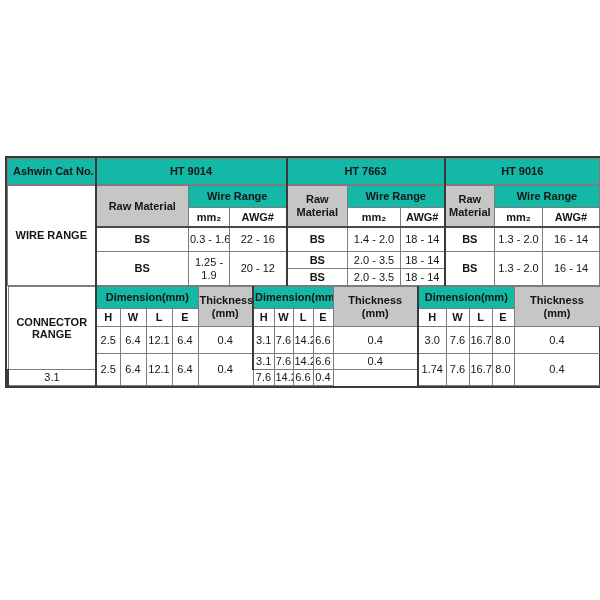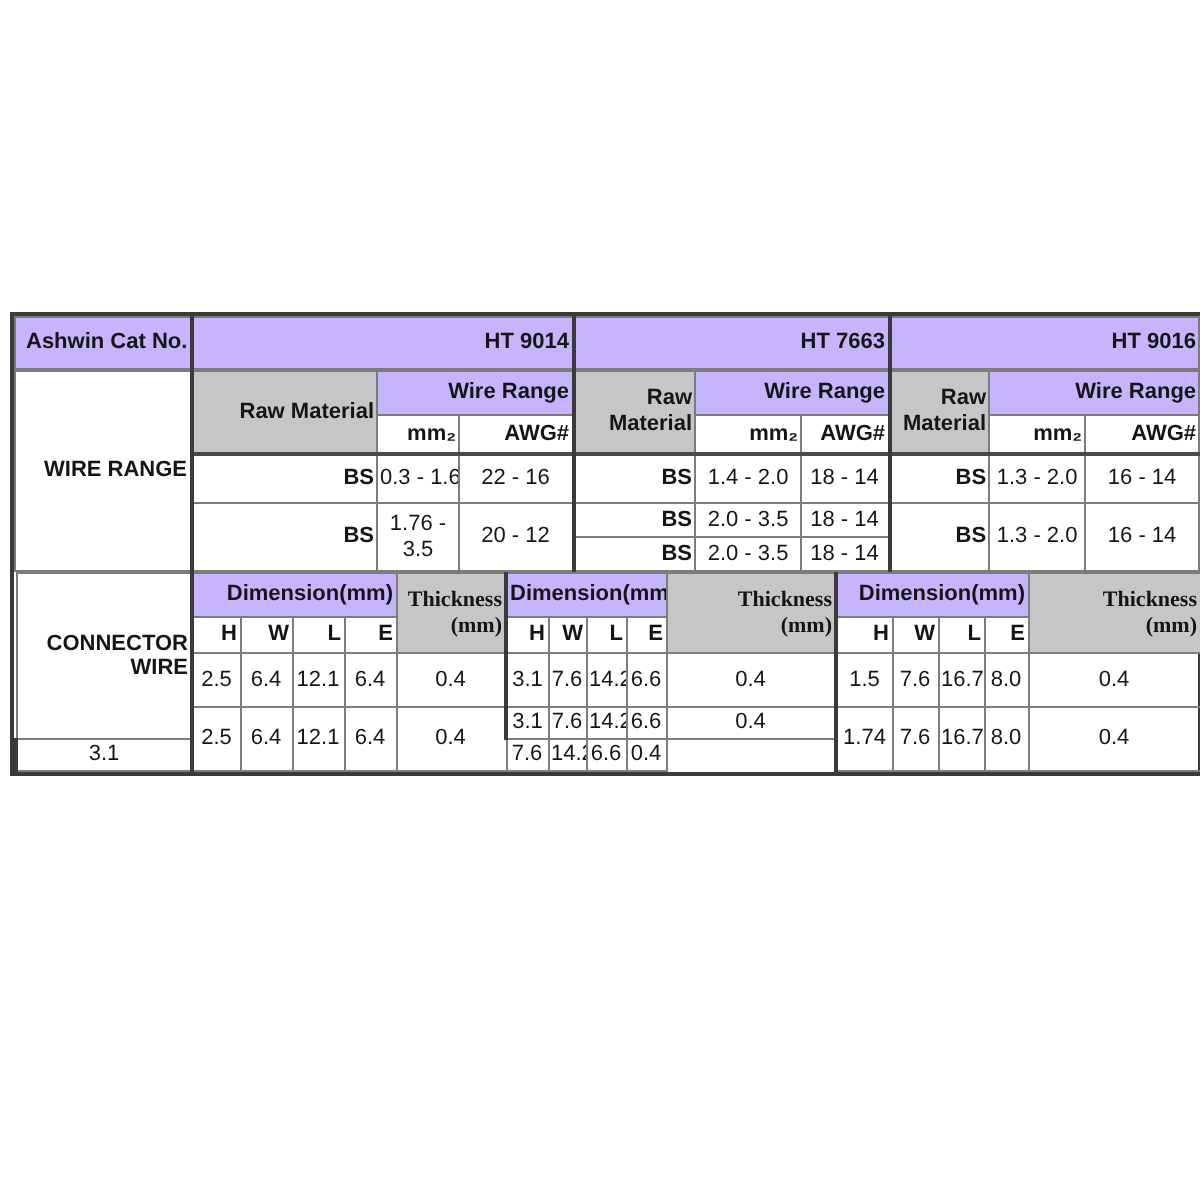--- a/index.html
+++ b/index.html
@@ -12,29 +12,29 @@
     border:2px solid #3a3a3a;background:#ffffff;
   }
   table{border-collapse:collapse;table-layout:fixed;width:592px;}
   td{
     border:1px solid #7c7c7c;
     font-size:11px;color:#151515;
     text-align:center;vertical-align:middle;
     padding:0 1px;line-height:1.12;
     white-space:nowrap;overflow:hidden;
   }
-  .b{font-weight:bold;text-align:right;}
-  .yellow{background:#c4b5fd;}
+  .b{font-weight:bold;}
+  .yellow{background:#14b8a6;}
   .gray{background:#C6C6C6;}
   .wrap{white-space:normal;}
   .sep{border-left-width:2px;border-left-color:#3a3a3a;}
   .thk td{border-top-width:2px;border-top-color:#4a4a4a;}
   .r26{height:26px}.r22{height:22px}.r19{height:19px}.r25{height:25px}
   .r17{height:17px}.r18{height:18px}.r27{height:27px}.r16{height:16px}
-  .tline{display:block;font-family:Liberation Serif, serif;}
+  .tline{display:block;}
 </style>
 </head>
 <body>
 
 <div class="spec">
 
   <table>
     <colgroup>
         <col style="width:88px">
         <col style="width:191px">
@@ -88,21 +88,21 @@
       <td>22 - 16</td>
       <td class="b sep">BS</td>
       <td>1.4 - 2.0</td>
       <td>18 - 14</td>
       <td class="b sep">BS</td>
       <td>1.3 - 2.0</td>
       <td>16 - 14</td>
     </tr>
     <tr class="r17">
       <td class="b sep" rowspan="2">BS</td>
-      <td class="wrap" rowspan="2">1.76 - 3.5</td>
+      <td class="wrap" rowspan="2">1.25 - 1.9</td>
       <td rowspan="2">20 - 12</td>
       <td class="b sep">BS</td>
       <td>2.0 - 3.5</td>
       <td>18 - 14</td>
       <td class="b sep" rowspan="2">BS</td>
       <td rowspan="2">1.3 - 2.0</td>
       <td rowspan="2">16 - 14</td>
     </tr>
     <tr class="r17">
       <td class="b sep">BS</td>
@@ -126,21 +126,21 @@
         <col style="width:20px">
         <col style="width:85px">
       <col style="width:28px">
         <col style="width:23px">
         <col style="width:23px">
         <col style="width:22px">
         <col style="width:86px">
     </colgroup>
     <tbody>
         <tr class="r22">
-      <td class="b wrap" rowspan="4">CONNECTOR WIRE</td>
+      <td class="b wrap" rowspan="4">CONNECTOR RANGE</td>
       <td class="yellow b sep" colspan="4">Dimension(mm)</td>
       <td class="gray b" rowspan="2">
         <span class="tline">Thickness</span>
         <span class="tline">(mm)</span>
       </td>
       <td class="yellow b sep" colspan="4">Dimension(mm)</td>
       <td class="gray b" rowspan="2">
         <span class="tline">Thickness</span>
         <span class="tline">(mm)</span>
       </td>
@@ -168,21 +168,21 @@
       <td class="sep">2.5</td>
       <td>6.4</td>
       <td>12.1</td>
       <td>6.4</td>
       <td>0.4</td>
       <td class="sep">3.1</td>
       <td>7.6</td>
       <td>14.2</td>
       <td>6.6</td>
       <td>0.4</td>
-      <td class="sep">1.5</td>
+      <td class="sep">3.0</td>
       <td>7.6</td>
       <td>16.7</td>
       <td>8.0</td>
       <td>0.4</td>
     </tr>
     <tr class="r16">
       <td class="sep" rowspan="2">2.5</td>
       <td rowspan="2">6.4</td>
       <td rowspan="2">12.1</td>
       <td rowspan="2">6.4</td>

